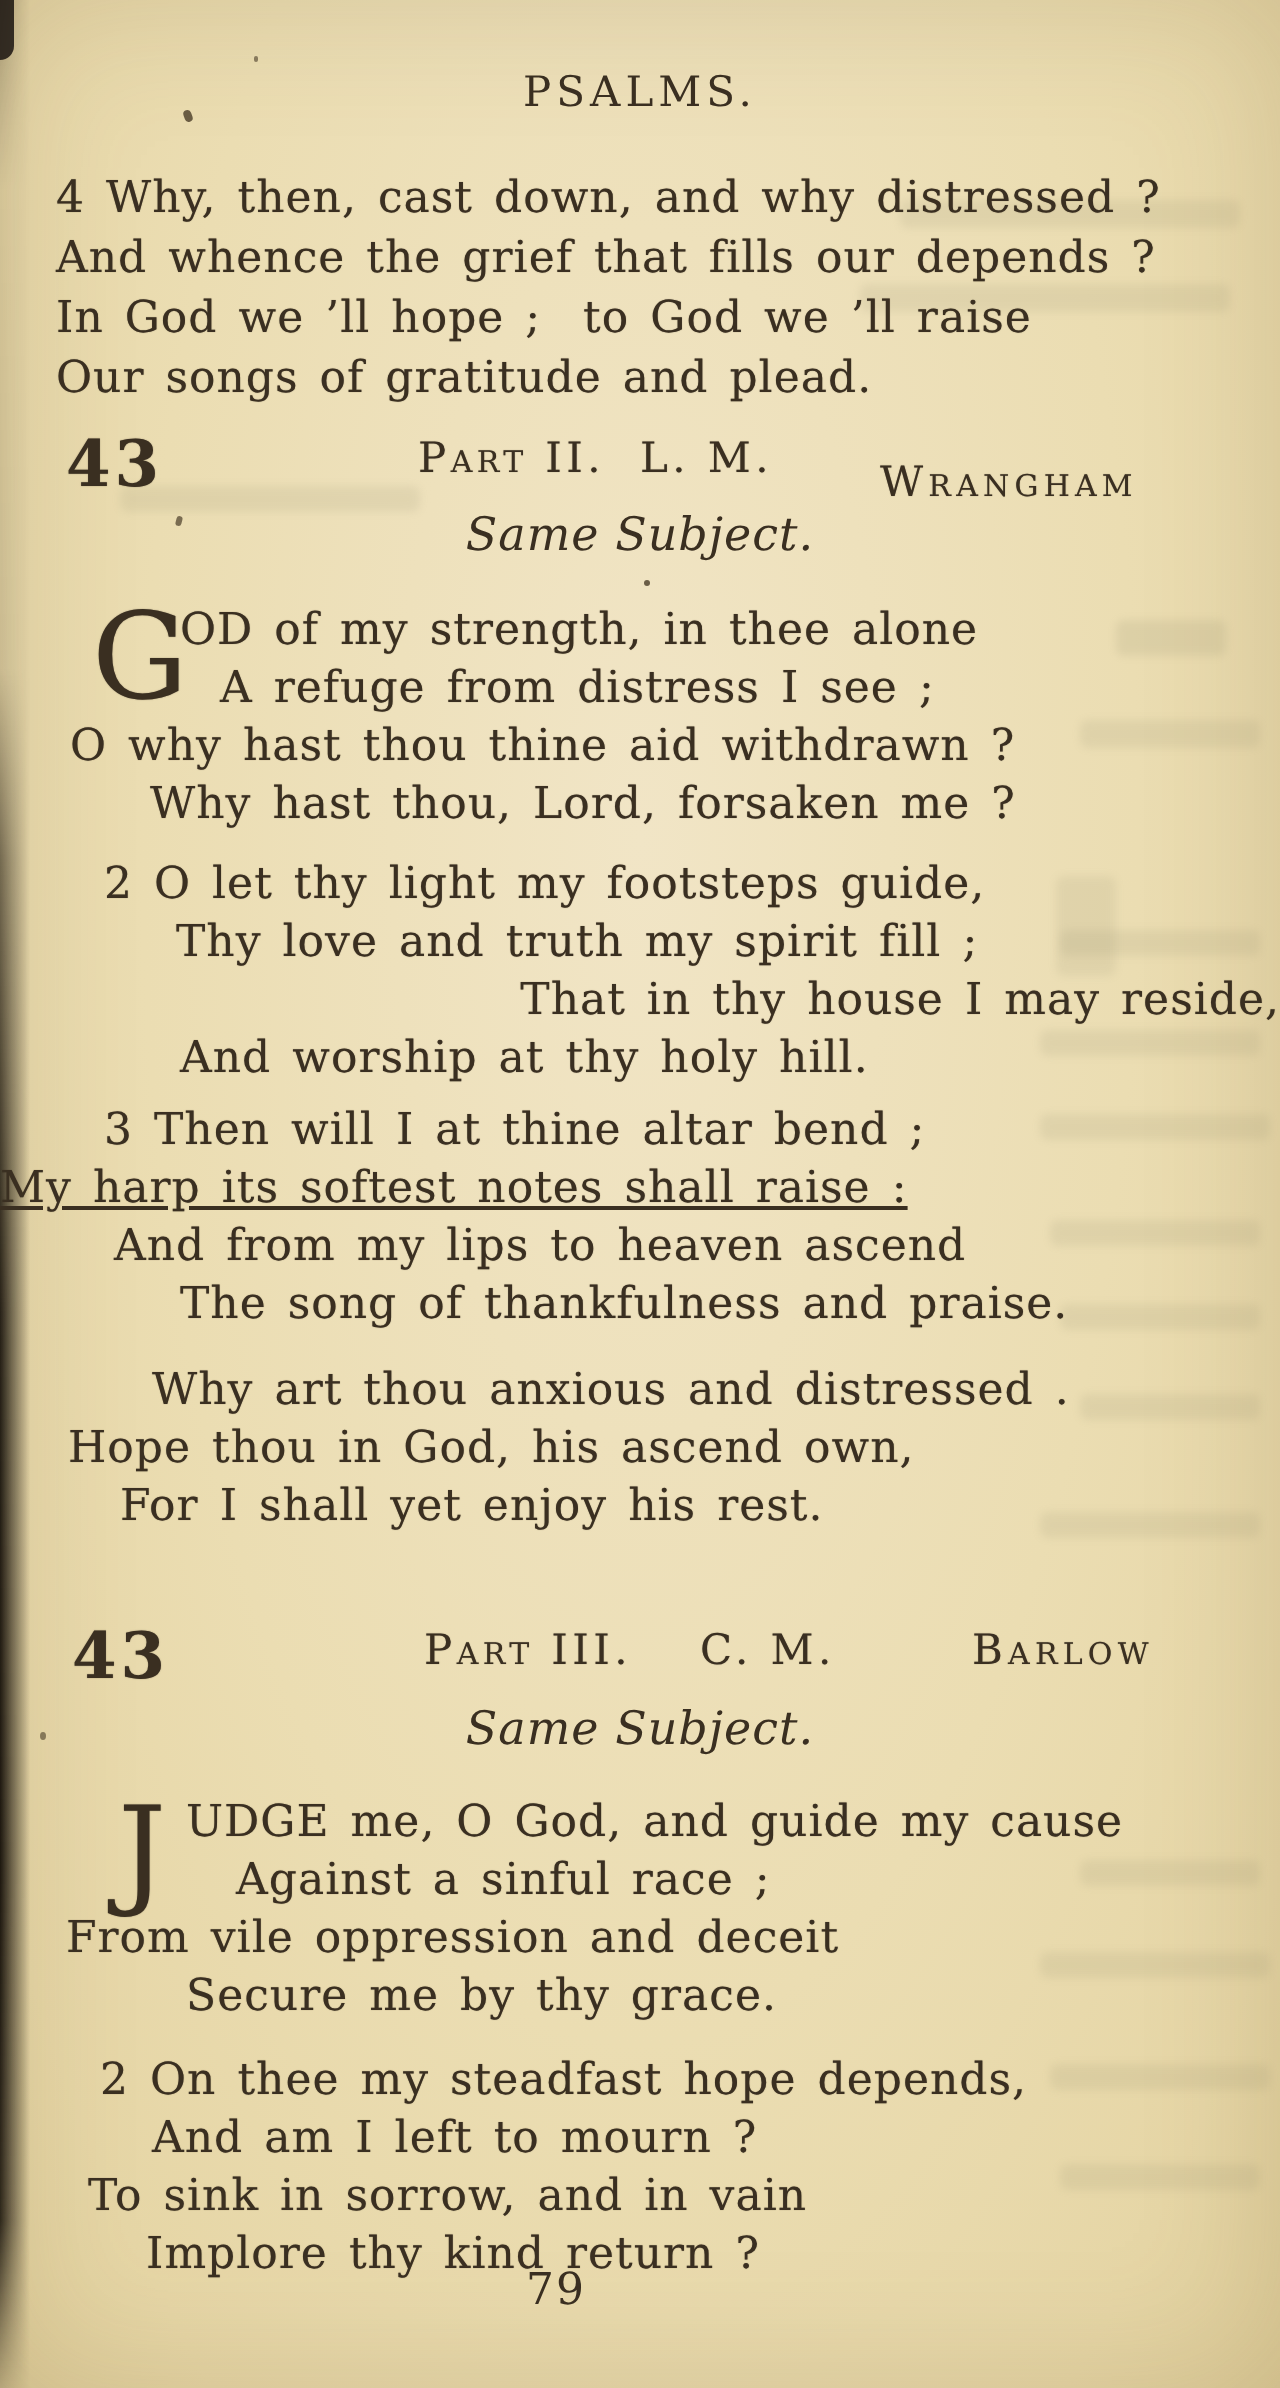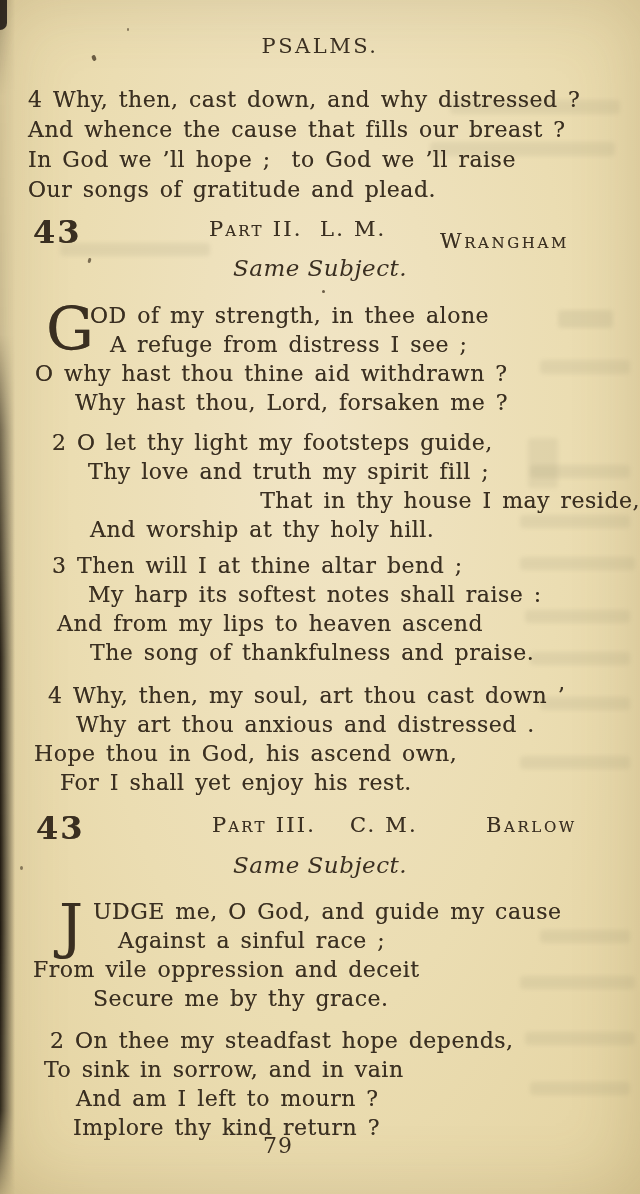--- a/index.html
+++ b/index.html
@@ -93,21 +93,21 @@
   <div class="speck" style="left:92px;top:55px;width:4px;height:6px;transform:rotate(-20deg);opacity:.8;"></div>
   <div class="speck" style="left:127px;top:28px;width:2px;height:3px;opacity:.6;"></div>
   <div class="speck" style="left:88px;top:258px;width:3px;height:5px;opacity:.7;transform:rotate(15deg);"></div>
   <div class="speck" style="left:322px;top:290px;width:3px;height:3px;opacity:.8;border-radius:50%;"></div>
   <div class="speck" style="left:20px;top:866px;width:3px;height:4px;opacity:.6;border-radius:50%;"></div>
 
   <div class="running-head">PSALMS.</div>
 
   <div class="stanza lh30" style="top:85px;">
       <div class="line" style="margin-left: 28px;">4 Why, then, cast down, and why distressed ?</div>
-      <div class="line" style="margin-left: 28px;">And whence the cause that fills our breast ?</div>
+      <div class="line" style="margin-left: 28px;">And whence the grief that fills our depends ?</div>
       <div class="line" style="margin-left: 28px;">In God we ’ll hope ;  to God we ’ll raise</div>
       <div class="line" style="margin-left: 28px;">Our songs of gratitude and plead.</div>
     </div>
 
   <span class="hymn-number" style="left:33px;top:216px;">43</span>
   <span class="head-label" style="left:209px;top:217px;">Part II.</span>
   <span class="head-label" style="left:320px;top:217px;">L. M.</span>
   <span class="head-label" style="left:440px;top:229px;letter-spacing:2.6px;">Wrangham</span>
   <div class="subtitle" style="top:255px;">Same Subject.</div>
 
@@ -119,46 +119,45 @@
       <div class="line" style="margin-left: 75px;">Why hast thou, Lord, forsaken me ?</div>
     </div>
   <div class="stanza" style="top:428px;">
       <div class="line" style="margin-left: 52px;">2 O let thy light my footsteps guide,</div>
       <div class="line" style="margin-left: 88px;">Thy love and truth my spirit fill ;</div>
       <div class="line" style="margin-left: 56px; text-align: right;">That in thy house I may reside,</div>
       <div class="line" style="margin-left: 90px;">And worship at thy holy hill.</div>
     </div>
   <div class="stanza" style="top:551px;">
       <div class="line" style="margin-left: 52px;">3 Then will I at thine altar bend ;</div>
-      <div class="line" style="margin-left: 88px;">My harp its softest notes shall raise :</div>
+      <div class="line" style=" text-decoration: underline;">My harp its softest notes shall raise :</div>
       <div class="line" style="margin-left: 57px;">And from my lips to heaven ascend</div>
       <div class="line" style="margin-left: 90px;">The song of thankfulness and praise.</div>
     </div>
   <div class="stanza" style="top:681px;">
-      <div class="line" style="margin-left: 48px;">4 Why, then, my soul, art thou cast down ’</div>
       <div class="line" style="margin-left: 76px;">Why art thou anxious and distressed .</div>
       <div class="line" style="margin-left: 34px;">Hope thou in God, his ascend own,</div>
       <div class="line" style="margin-left: 60px;">For I shall yet enjoy his rest.</div>
     </div>
 
   <span class="hymn-number" style="left:36px;top:812px;">43</span>
   <span class="head-label" style="left:212px;top:813px;">Part III.</span>
   <span class="head-label" style="left:350px;top:813px;">C. M.</span>
   <span class="head-label" style="left:486px;top:813px;letter-spacing:2.6px;">Barlow</span>
   <div class="subtitle" style="top:852px;">Same Subject.</div>
 
   <div class="stanza" style="top:897px;">
       <span class="dropcap" style="left: 59px; top: -1px;">J</span>
       <div class="line" style="margin-left: 93px;">UDGE me, O God, and guide my cause</div>
       <div class="line" style="margin-left: 118px;">Against a sinful race ;</div>
       <div class="line" style="margin-left: 33px;">From vile oppression and deceit</div>
       <div class="line" style="margin-left: 93px;">Secure me by thy grace.</div>
     </div>
   <div class="stanza" style="top:1026px;">
       <div class="line" style="margin-left: 50px;">2 On thee my steadfast hope depends,</div>
+      <div class="line" style="margin-left: 76px;">And am I left to mourn ?</div>
       <div class="line" style="margin-left: 44px;">To sink in sorrow, and in vain</div>
-      <div class="line" style="margin-left: 76px;">And am I left to mourn ?</div>
       <div class="line" style="margin-left: 73px;">Implore thy kind return ?</div>
     </div>
 
   <div class="page-number">79</div>
 
 </div>
 
 </body></html>

